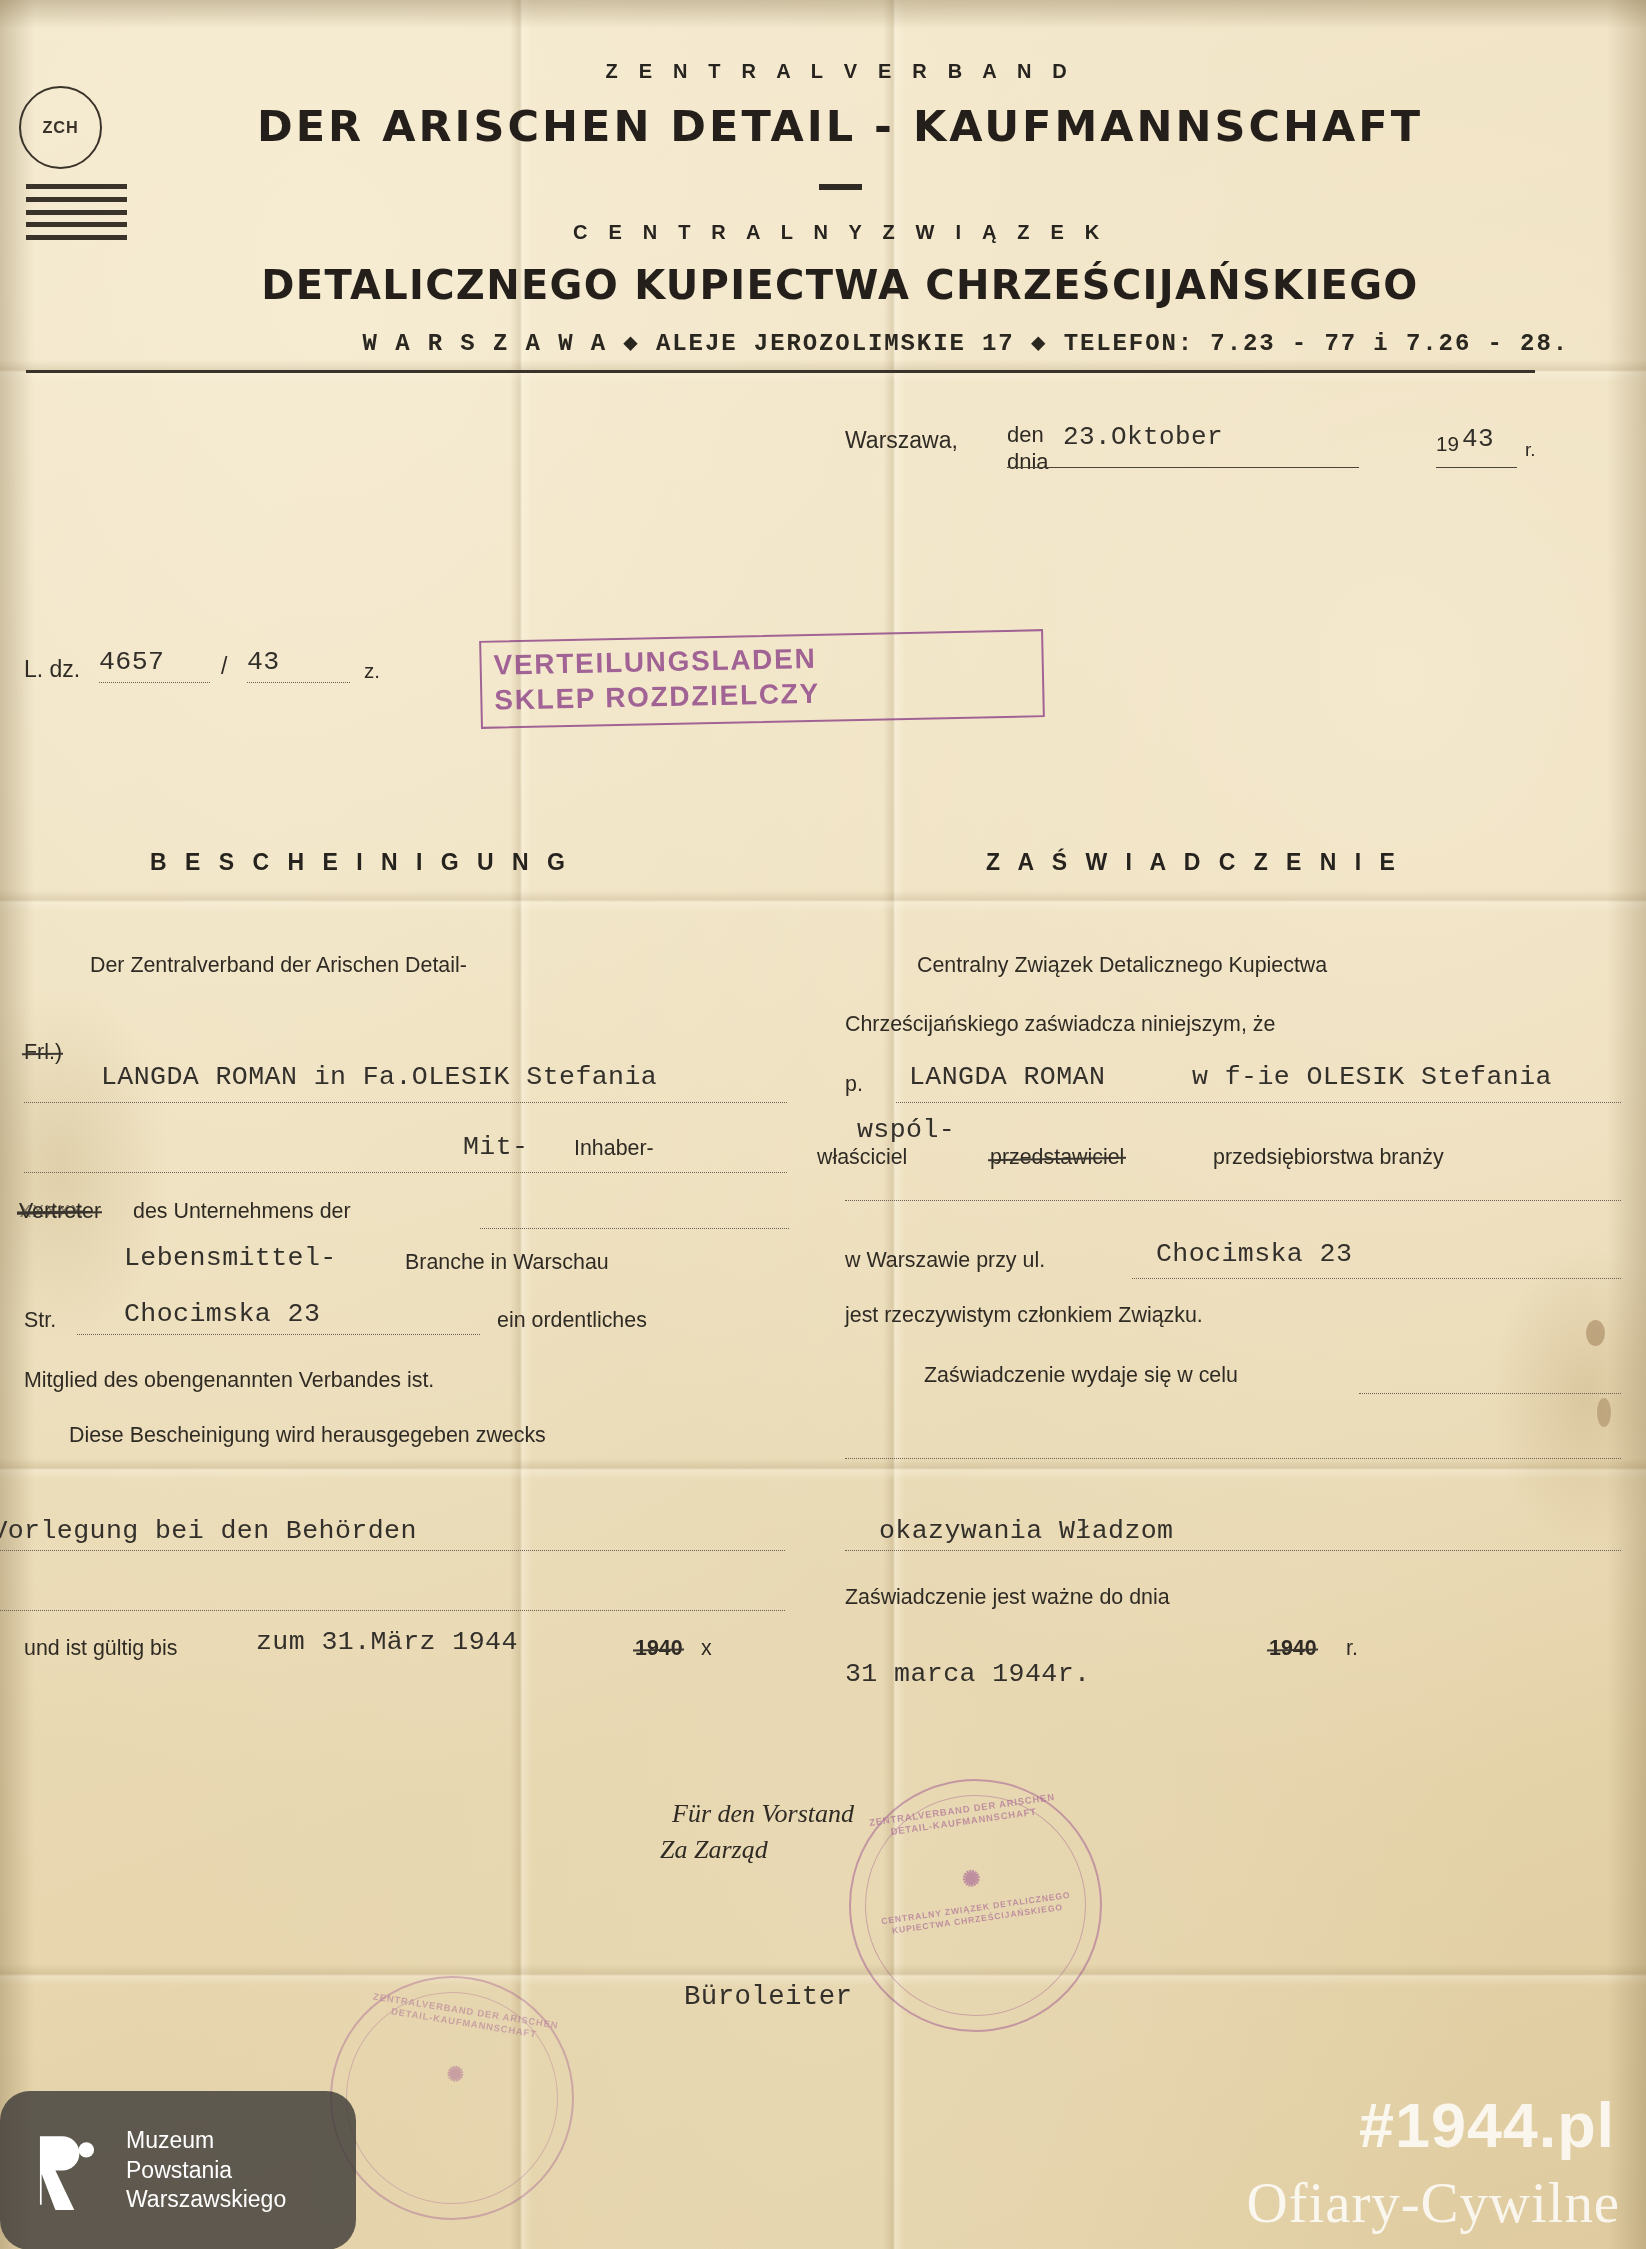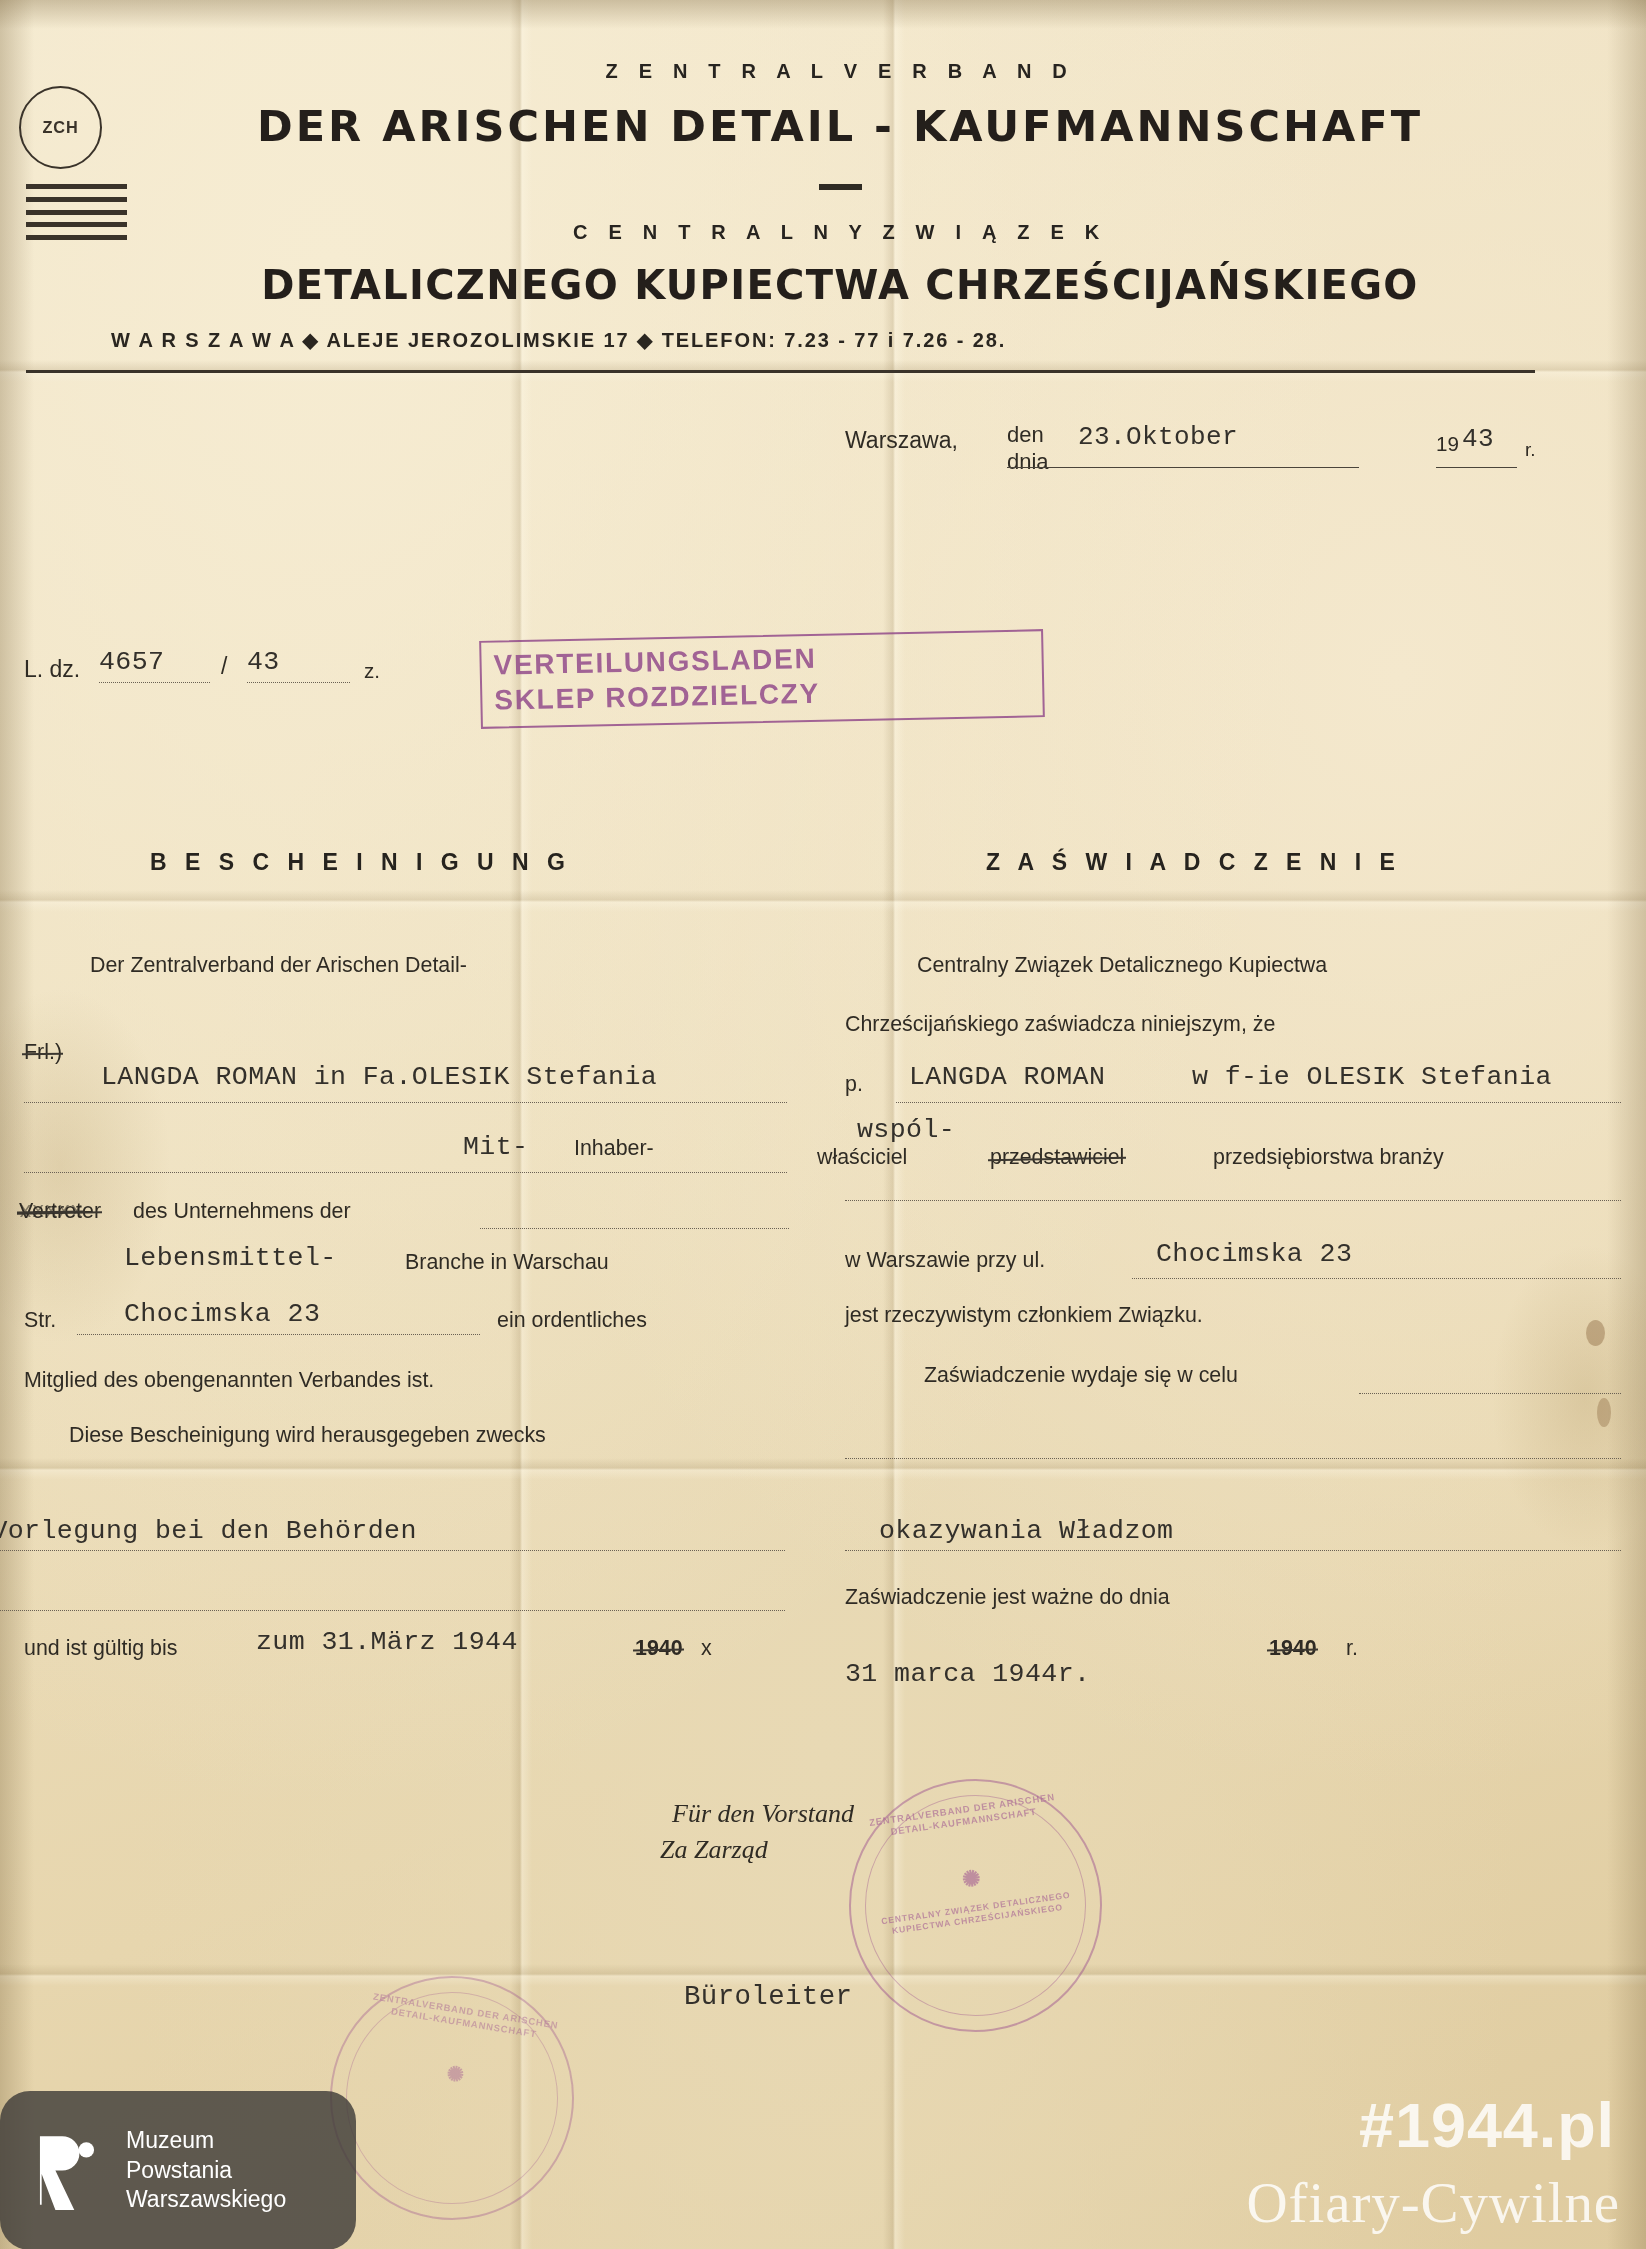--- a/index.html
+++ b/index.html
@@ -30,21 +30,21 @@
   }
   .hdr-big{
     font-size:43px;letter-spacing:3px;font-weight:700;text-align:center;color:#241f1b;
     font-family:"DejaVu Sans", sans-serif;
   }
   .hdr-big2{
     font-size:40px;letter-spacing:1.3px;font-weight:700;text-align:center;color:#241f1b;
     font-family:"DejaVu Sans", sans-serif;
   }
   .hdr-addr{
-    font-size:20px;letter-spacing:1.9px;font-weight:700;text-align:left;color:#2a2620;
+    font-size:24px;letter-spacing:1.9px;font-weight:700;text-align:right;color:#2a2620;font-family:Liberation Mono, monospace;
   }
   .rule{height:2.6px;background:#3a332a;}
   .printed{font-family:"Liberation Sans", sans-serif;color:#2f2b24;}
   .typed{
     font-family:"Liberation Mono","DejaVu Sans Mono",monospace;
     color:#33302b;letter-spacing:0.4px;
   }
   .dots{border-bottom:1.7px dotted #6a6154;}
   .sect-title{
     font-size:23px;letter-spacing:6px;font-weight:700;color:#26231e;
@@ -150,21 +150,21 @@
 
   <div class="hdr-big2" style="position:absolute;left:111px;top:262px;width:1458px;">DETALICZNEGO KUPIECTWA CHRZEŚCIJAŃSKIEGO</div>
 
   <div class="hdr-addr" style="position:absolute;left:111px;top:328px;width:1458px;">W A R S Z A W A   ◆   ALEJE JEROZOLIMSKIE 17   ◆   TELEFON: 7.23 - 77 i 7.26 - 28.</div>
 
   <div class="rule" style="position:absolute;left:26px;top:370px;width:1509px;"></div>
 
   <div style="position:absolute;left:845px;top:427px;font-size:23px;" class="printed">Warszawa,</div>
   <div style="position:absolute;left:1007px;top:422px;font-size:22px;" class="printed">den</div>
   <div style="position:absolute;left:1007px;top:449px;font-size:22px;" class="printed">dnia</div>
-  <div class="typed" style="position:absolute;left:1063px;top:422px;font-size:26px;margin-left:15px;">23.Oktober</div>
+  <div class="typed" style="position:absolute;left:1063px;top:422px;font-size:26px;">23.Oktober</div>
   <div style="position:absolute;left:1007px;top:467px;width:352px;border-bottom:1.7px solid #4a443a;"></div>
   <div style="position:absolute;left:1436px;top:432px;font-size:20.6px;" class="printed">19</div>
   <div class="typed" style="position:absolute;left:1462px;top:424px;font-size:26px;">43</div>
   <div style="position:absolute;left:1436px;top:467px;width:81px;border-bottom:1.7px solid #4a443a;"></div>
   <div style="position:absolute;left:1525px;top:439px;font-size:19px;" class="printed">r.</div>
 
   <div style="position:absolute;left:24px;top:656px;font-size:23px;" class="printed">L. dz.</div>
   <div class="typed" style="position:absolute;left:99px;top:647px;font-size:26.6px;">4657</div>
   <div style="position:absolute;left:99px;top:682px;width:111px;border-bottom:1.7px dotted #6a6154;"></div>
   <div style="position:absolute;left:221px;top:653px;font-size:23px;" class="printed">/</div>

